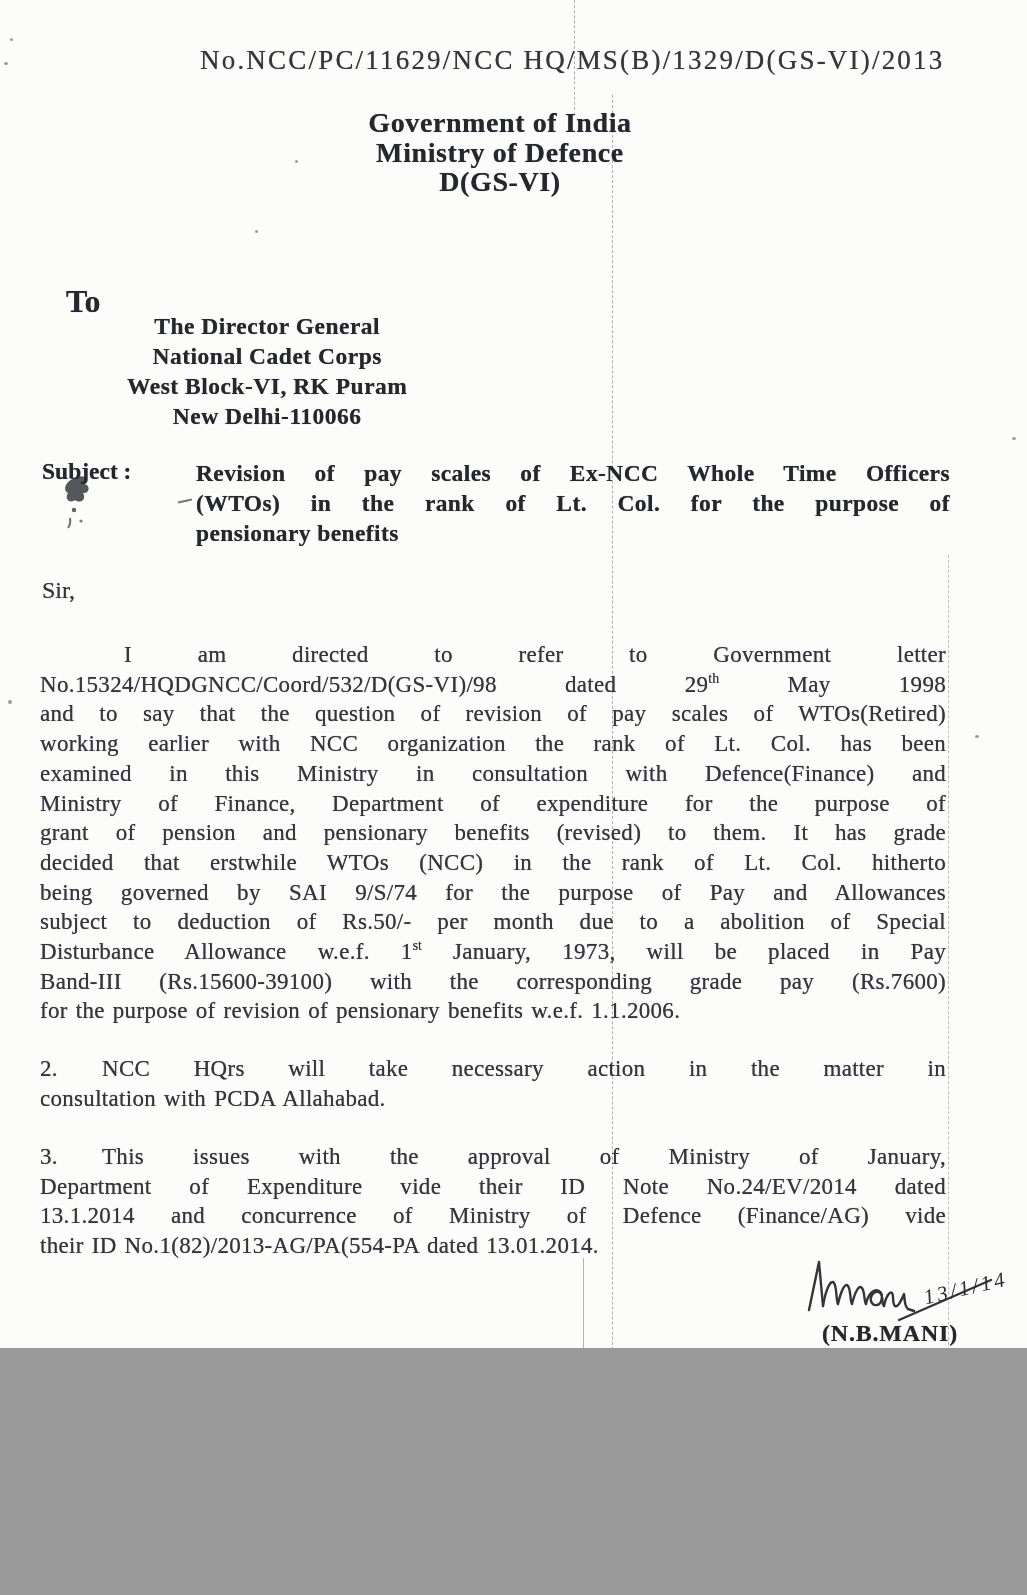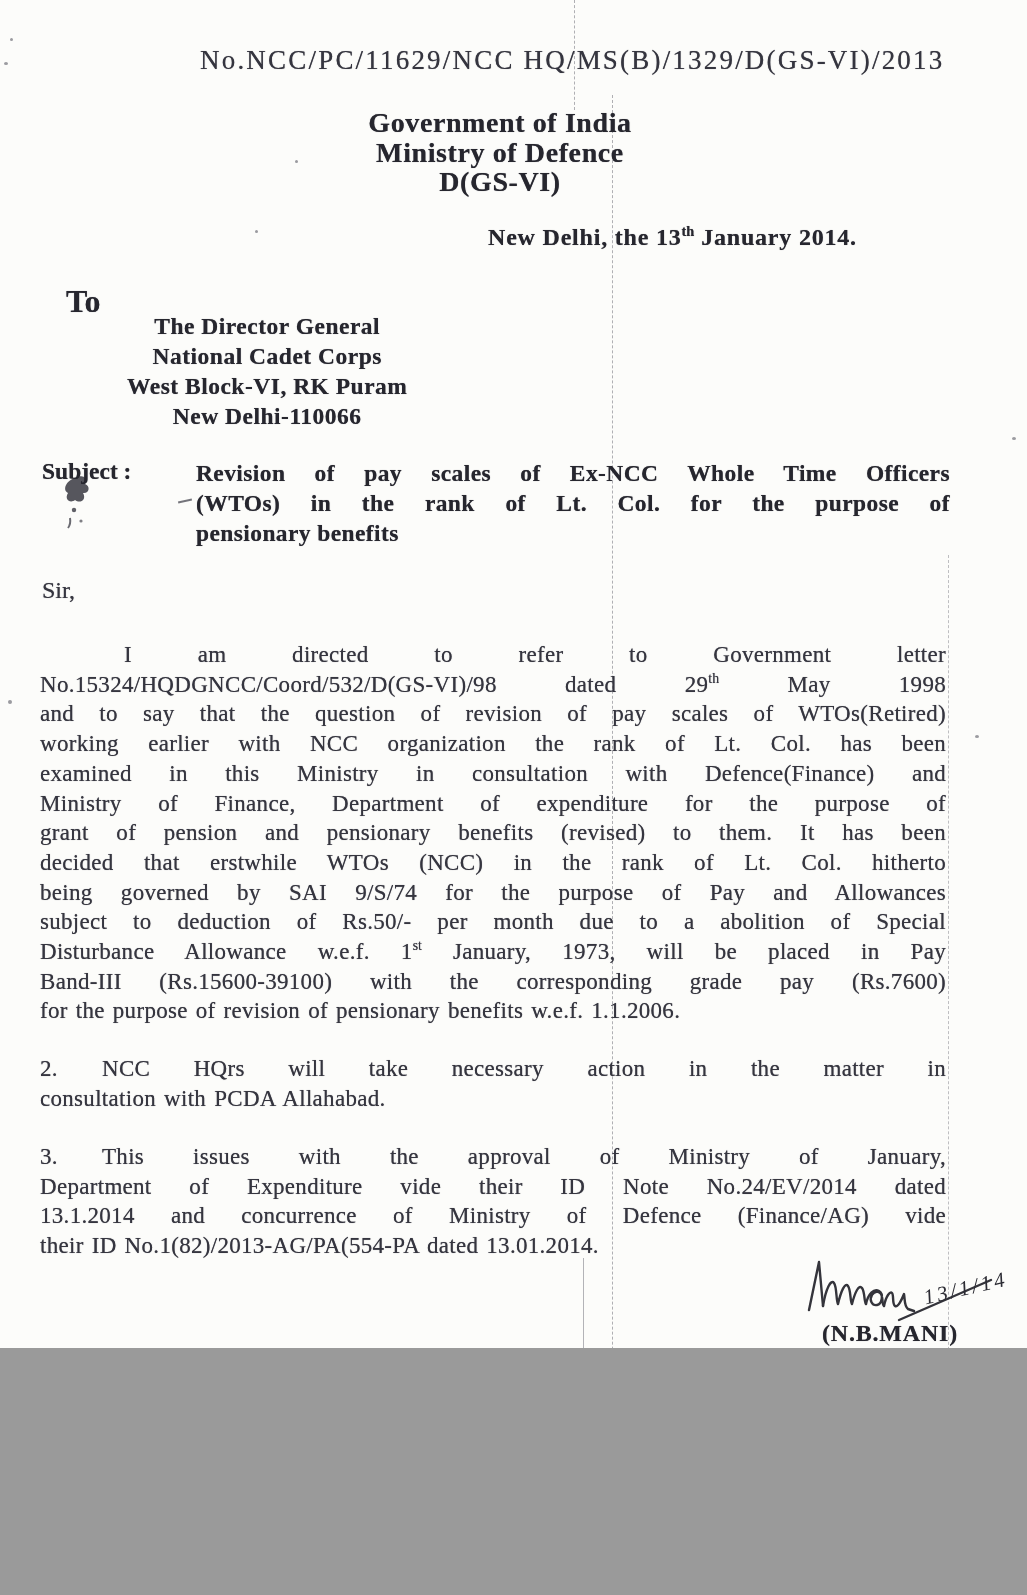--- a/index.html
+++ b/index.html
@@ -76,21 +76,20 @@
   </svg>
 
   <div class="abs refline ink" style="left:200px;top:45px;">No.NCC/PC/11629/NCC HQ/MS(B)/1329/D(GS-VI)/2013</div>
 
   <div class="abs org b ink lines" style="left:300px;top:108px;">
       <div>Government of India</div>
       <div>Ministry of Defence</div>
       <div>D(GS-VI)</div>
     </div>
 
-  <div class="abs dateline b ink" style="left:488px;top:224px;">New Delhi, the 13<sup>th</sup> January 2014.</div>
 
   <div class="abs toline b ink" style="left:42px;top:283px;">To</div>
 
   <div class="abs addr b ink lines" style="left:127px;top:311px;text-align:center;">
       <div>The Director General</div>
       <div>National Cadet Corps</div>
       <div>West Block-VI, RK Puram</div>
       <div>New Delhi-110066</div>
     </div>
 
@@ -104,21 +103,21 @@
   <div class="abs salut ink" style="left:42px;top:577px;">Sir,</div>
 
   <div class="abs body-text ink" style="left:40px;top:640px;width:906px;">
     <div class="jline indent1">I am directed to refer to Government letter</div>
     <div class="lines">
         <div class="jline">No.15324/HQDGNCC/Coord/532/D(GS-VI)/98 dated 29<sup>th</sup> May 1998</div>
         <div class="jline">and to say that the question of revision of pay scales of WTOs(Retired)</div>
         <div class="jline">working earlier with NCC organization the rank of Lt. Col. has been</div>
         <div class="jline">examined in this Ministry in consultation with Defence(Finance) and</div>
         <div class="jline">Ministry of Finance, Department of expenditure for the purpose of</div>
-        <div class="jline">grant of pension and pensionary benefits (revised) to them. It has been</div>
+        <div class="jline">grant of pension and pensionary benefits (revised) to them. It has grade</div>
         <div class="jline">decided that erstwhile WTOs (NCC) in the rank of Lt. Col. hitherto</div>
         <div class="jline">being governed by SAI 9/S/74 for the purpose of Pay and Allowances</div>
         <div class="jline">subject to deduction of Rs.50/- per month due to a abolition of Special</div>
         <div class="jline">Disturbance Allowance w.e.f. 1<sup>st</sup> January, 1973, will be placed in Pay</div>
         <div class="jline">Band-III (Rs.15600-39100) with the corresponding grade pay (Rs.7600)</div>
         <div class="jline">for the purpose of revision of pensionary benefits w.e.f. 1.1.2006.</div>
       </div>
   </div>
 
   <div class="abs body-text ink" style="left:40px;top:1054px;width:906px;">

